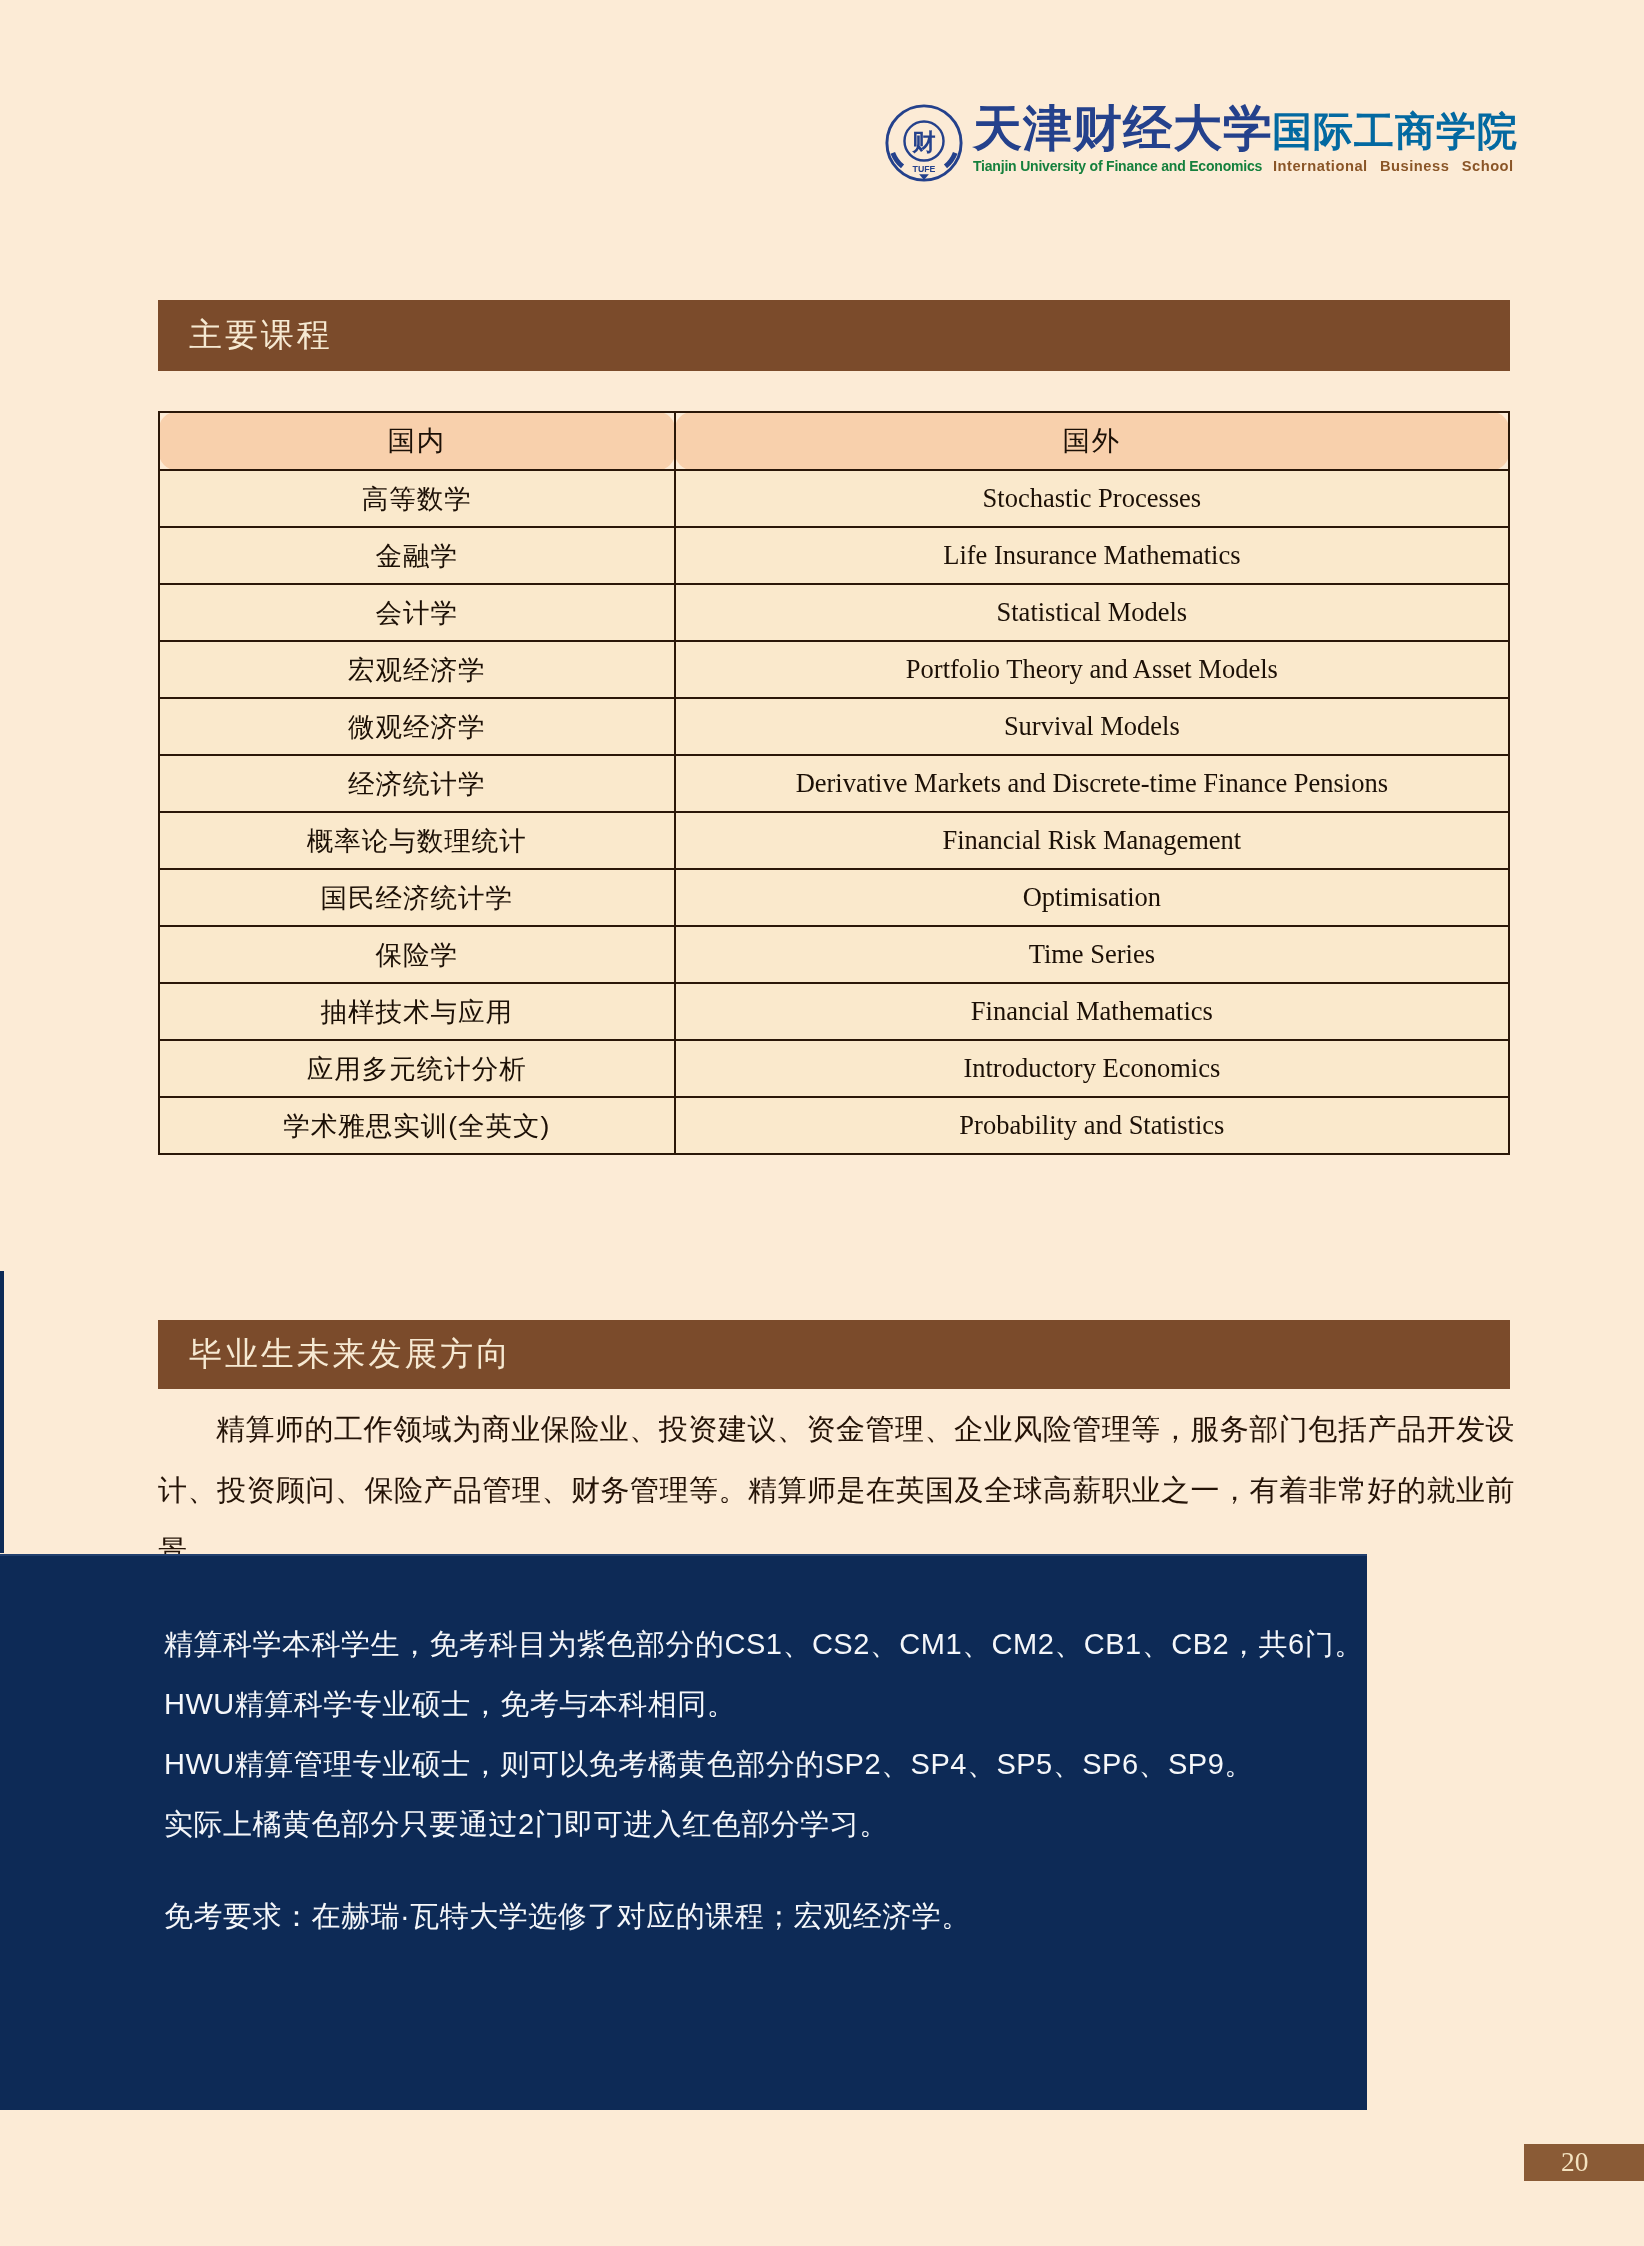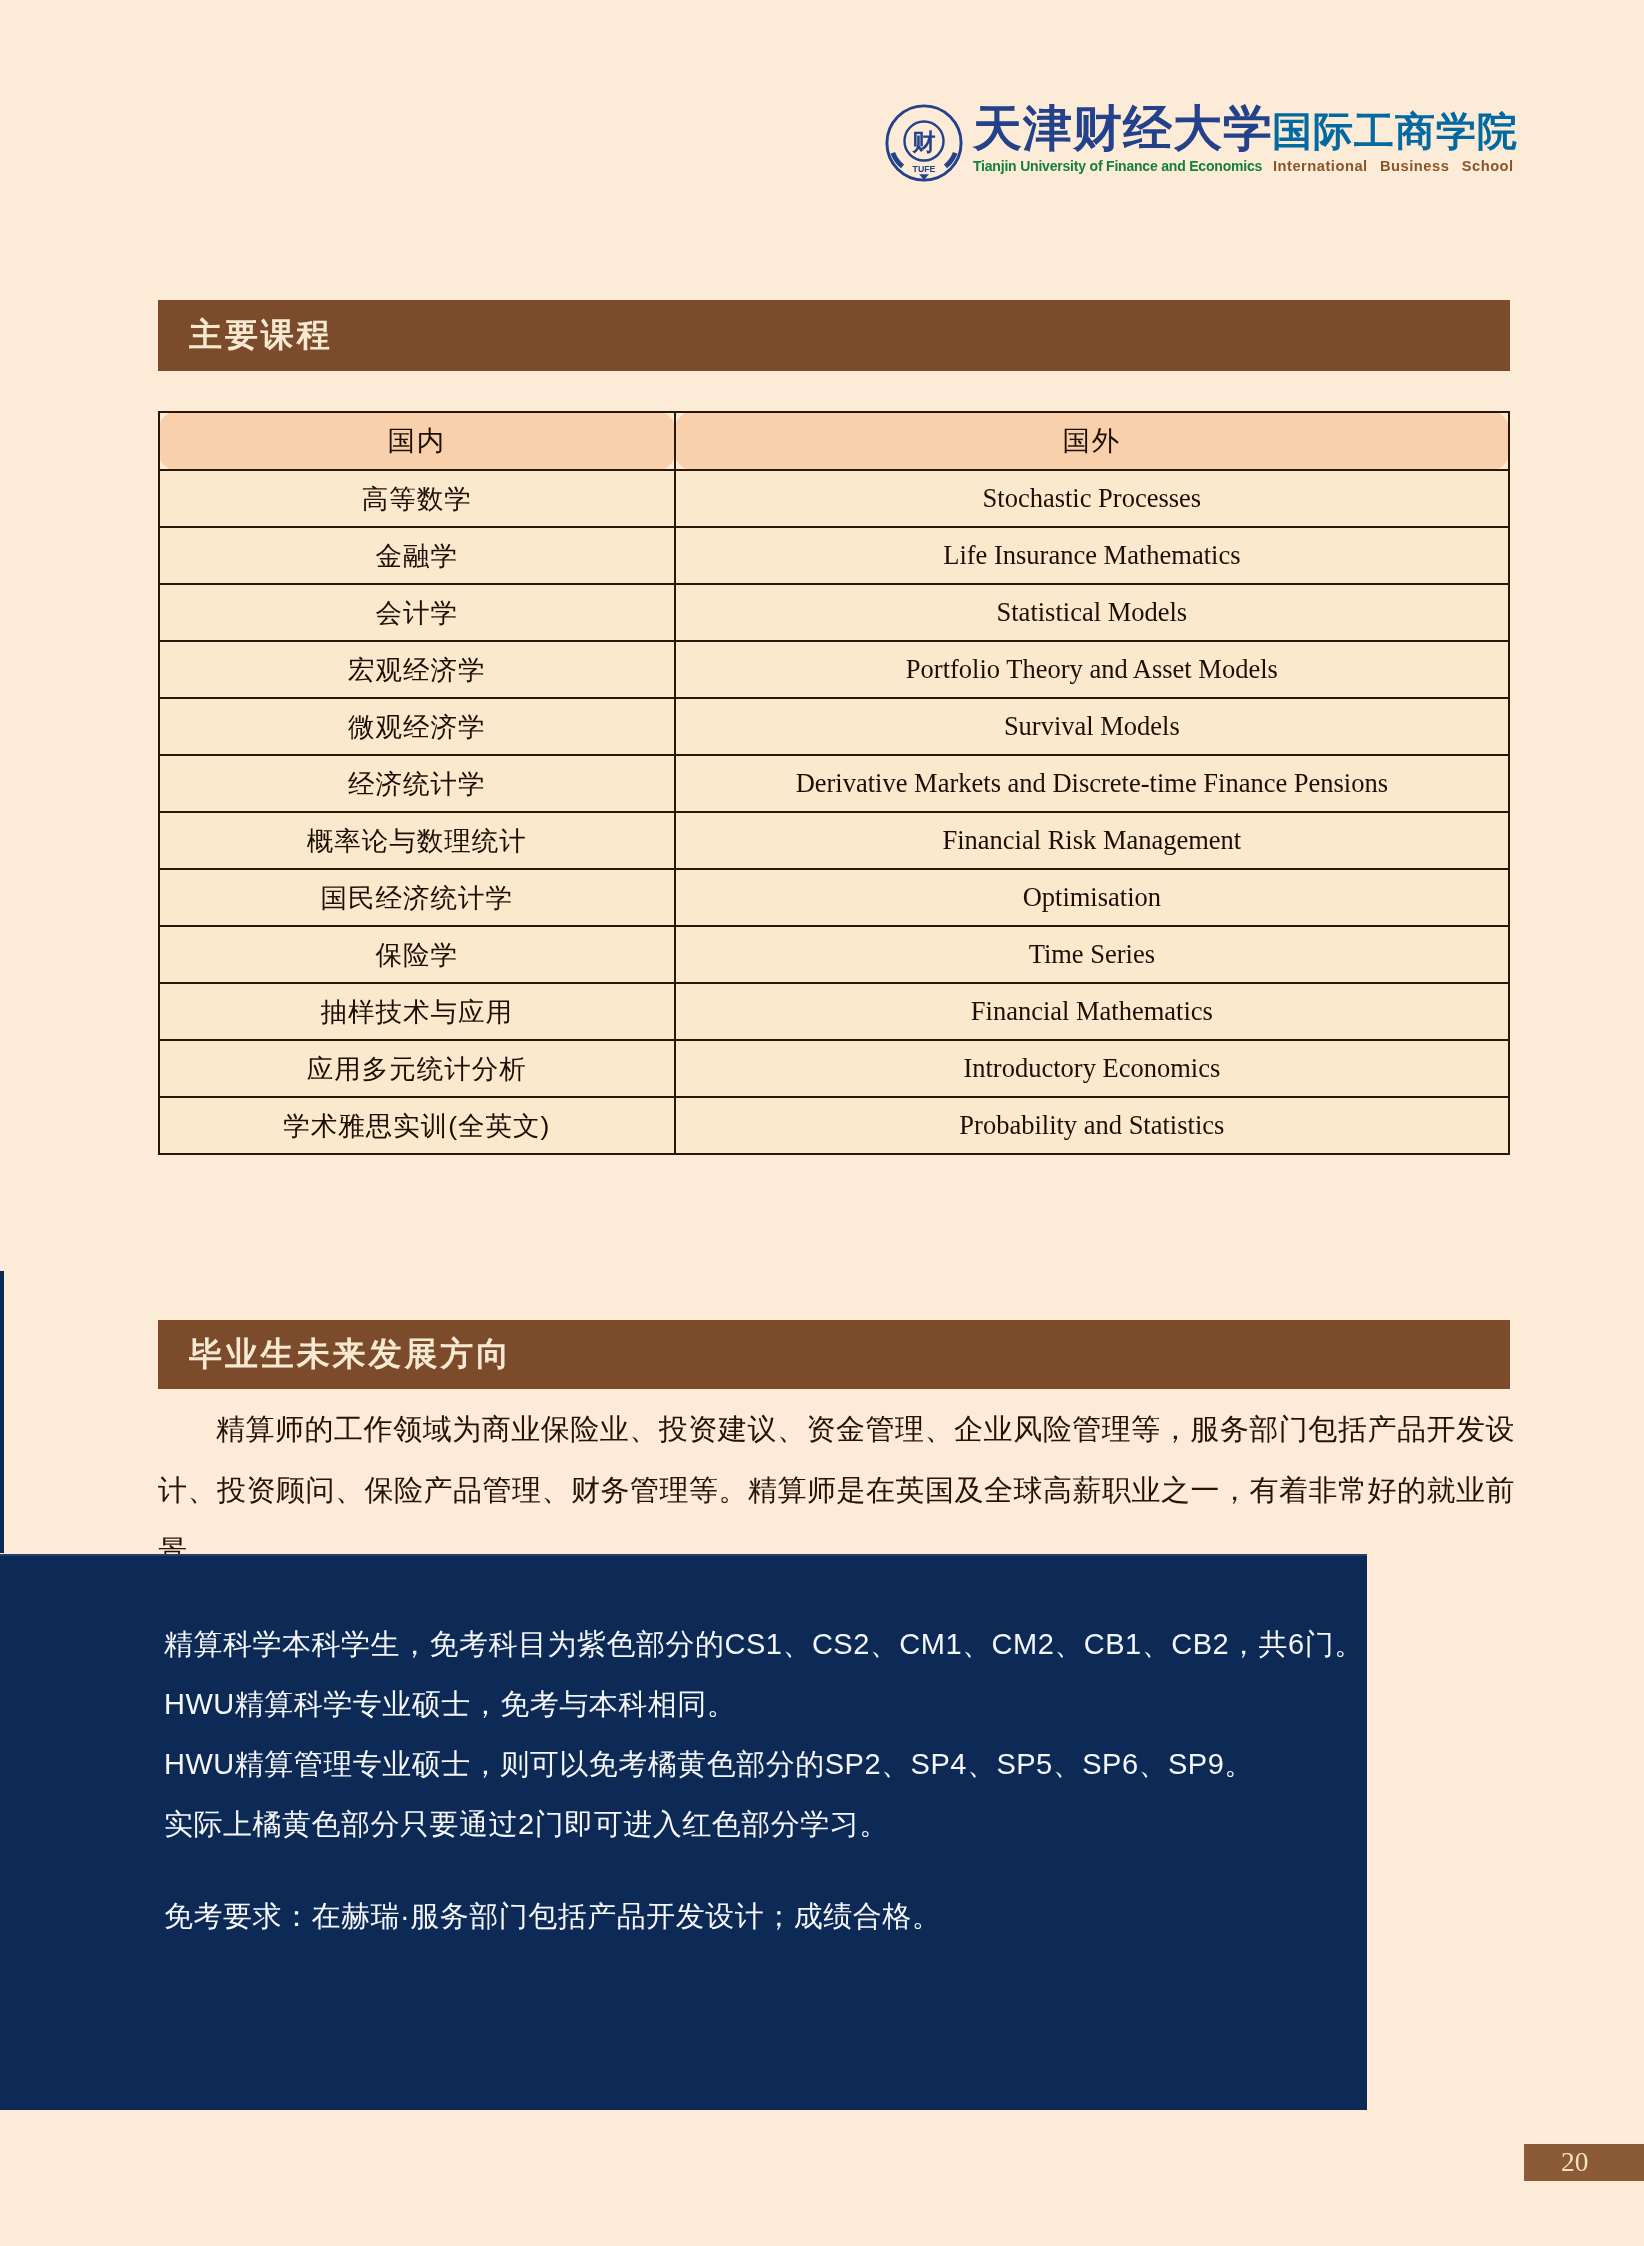--- a/index.html
+++ b/index.html
@@ -36,21 +36,21 @@
   }
 
   
   .section-bar{
     position:absolute;left:158px;width:1352px;height:71px;
     background:#7B4B2B;
     display:flex;align-items:center;
     padding-left:31px;box-sizing:border-box;
   }
   .section-bar .bar-title{
-    color:#F6E9D2;font-size:33px;font-weight:700;letter-spacing:2.9px;
+    color:#F6E9D2;font-size:33px;font-weight:400;letter-spacing:2.9px;
   }
   #courses-bar{top:300px;}
   #careers-bar{top:1320px;height:69px;}
 
   
   .courses-table{
     position:absolute;left:158px;top:411px;width:1352px;
     border-collapse:collapse;table-layout:fixed;
   }
   .courses-table col.c1{width:38.2%;}
@@ -221,21 +221,21 @@
   <div class="notes-panel">
 
       <p>精算科学本科学生，免考科目为紫色部分的CS1、CS2、CM1、CM2、CB1、CB2，共6门。</p>
 
       <p>HWU精算科学专业硕士，免考与本科相同。</p>
 
       <p>HWU精算管理专业硕士，则可以免考橘黄色部分的SP2、SP4、SP5、SP6、SP9。</p>
 
       <p>实际上橘黄色部分只要通过2门即可进入红色部分学习。</p>
 
-      <p>免考要求：在赫瑞·服务部门包括产品开发设计；成绩合格。</p>
+      <p>免考要求：在赫瑞·瓦特大学选修了对应的课程；宏观经济学。</p>
     </div>
 
   <div class="page-number-badge">
     <span>20</span>
   </div>
 
 </div>
 
 
 </body></html>

